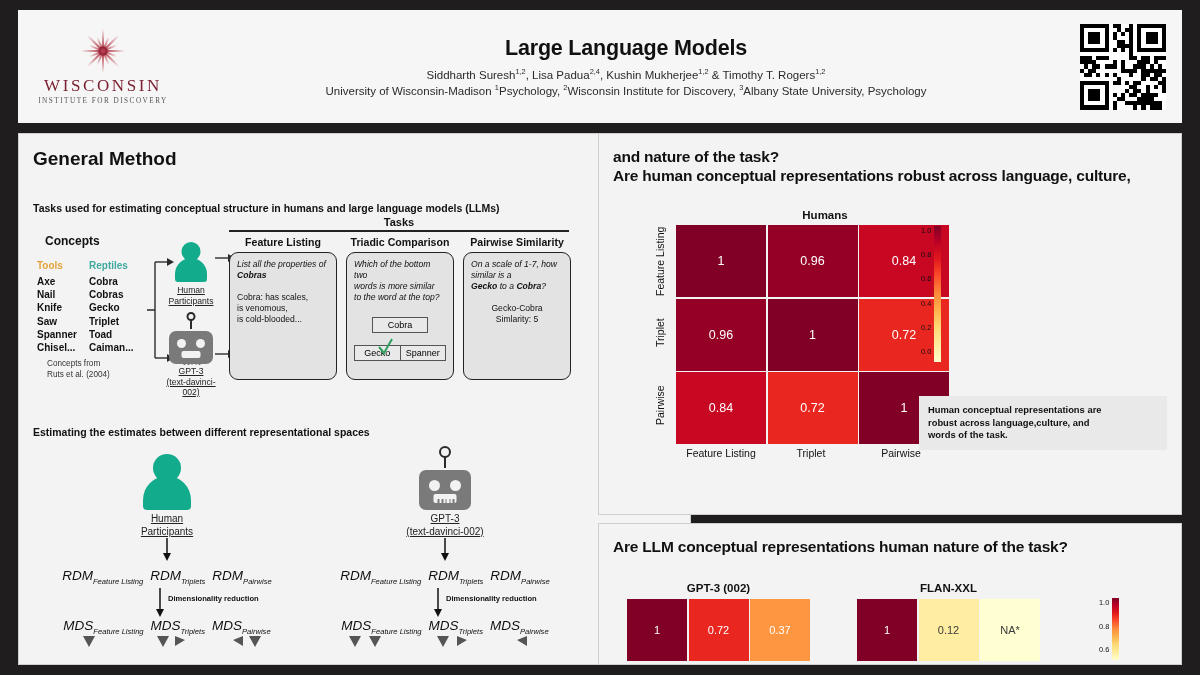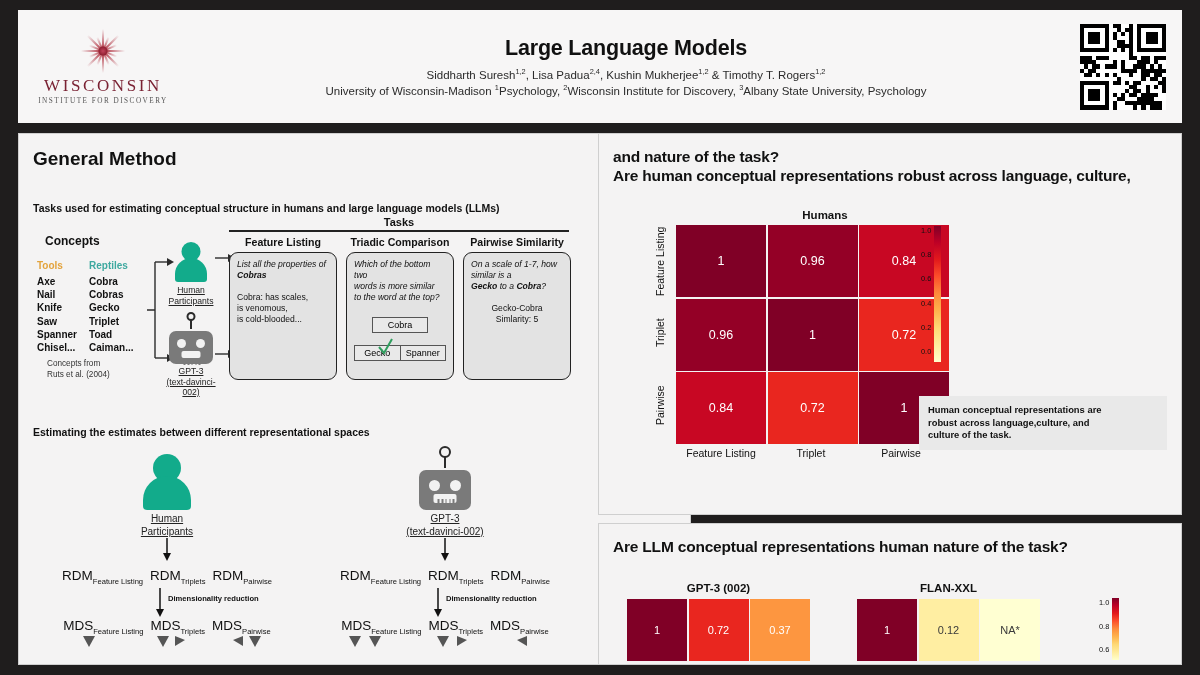--- a/index.html
+++ b/index.html
@@ -69,21 +69,21 @@
   .robot .mouth b { display: inline-block; width: 1.5px; height: 7px; background: #7a7a7a; margin-left: 2.3px; }
   .caption { font-size: 8.6px; color: #222; text-align: center; line-height: 10.5px; text-decoration: underline; }
 
   .tasks-label { font-size: 11px; font-weight: bold; text-align: center; color: #111; }
   .task-col-h { font-size: 10.6px; font-weight: bold; text-align: center; color: #111; }
   .task-box { background: #e3e3e3; border: 1.4px solid #222; border-radius: 9px; padding: 6px 7px; }
   .task-q { font-size: 8.6px; font-style: italic; color: #111; line-height: 11px; }
   .task-a { font-size: 8.6px; color: #111; line-height: 11px; }
   .word-box { border: 1px solid #555; background: #e9e9e9; font-size: 9px; text-align: center; padding: 2px 0; }
 
-  .rdm { font-size: 13.5px; color: #111; white-space: nowrap; }
+  .rdm { font-size: 13.5px; color: #111; white-space: nowrap; font-style: italic; }
   .rdm sub { font-size: 7.6px; }
   .dimred { font-size: 7.6px; font-weight: bold; color: #111; }
 
   
   .hm-title { font-size: 11.5px; font-weight: bold; text-align: center; color: #111; }
   .hm-grid { display: grid; gap: 1.5px; background: #f4f3f3; }
   .hm-cell { display: flex; align-items: center; justify-content: center; font-size: 12.5px; color: #fff; }
   .hm-xlab, .hm-ylab { font-size: 10.5px; color: #111; }
   .hm-ylab { writing-mode: vertical-rl; transform: rotate(180deg); text-align: center; }
   .cbar { width: 7px; background: linear-gradient(to top,#ffffcc 0%,#ffeda0 12%,#fed976 25%,#feb24c 38%,#fd8d3c 50%,#fc4e2a 63%,#e31a1c 75%,#bd0026 88%,#800026 100%); }
@@ -836,21 +836,21 @@
         <div class="cbar-t">0.4</div>
         <div class="cbar-t">0.2</div>
         <div class="cbar-t">0.0</div>
       </div>
       <div class="cbar" style="height:136px"></div>
     </div>
 
     <div class="takeaway" style="position:absolute;left:320px;top:262px;width:248px">
       <div>Human conceptual representations are</div>
       <div>robust across language,culture, and</div>
-      <div>culture of the task.</div>
+      <div>words of the task.</div>
     </div>
   </div>
 
   <div class="panel" id="panel-llm">
     <div style="position:absolute;left:14px;top:14px;width:556px" class="sec-q">Are LLM conceptual representations human nature of the task?</div>
 
     <div style="position:absolute;left:28px;top:58px">
       <div class="hm-title">GPT-3 (002)</div>
       <div class="hm-grid" id="hm-gpt3" style="grid-template-columns:repeat(3,60px);grid-template-rows:62px;margin-top:5px">
           <div class="hm-cell" style="background: rgb(128, 0, 38); color: rgb(255, 255, 255); font-size: 11px;">1</div>

